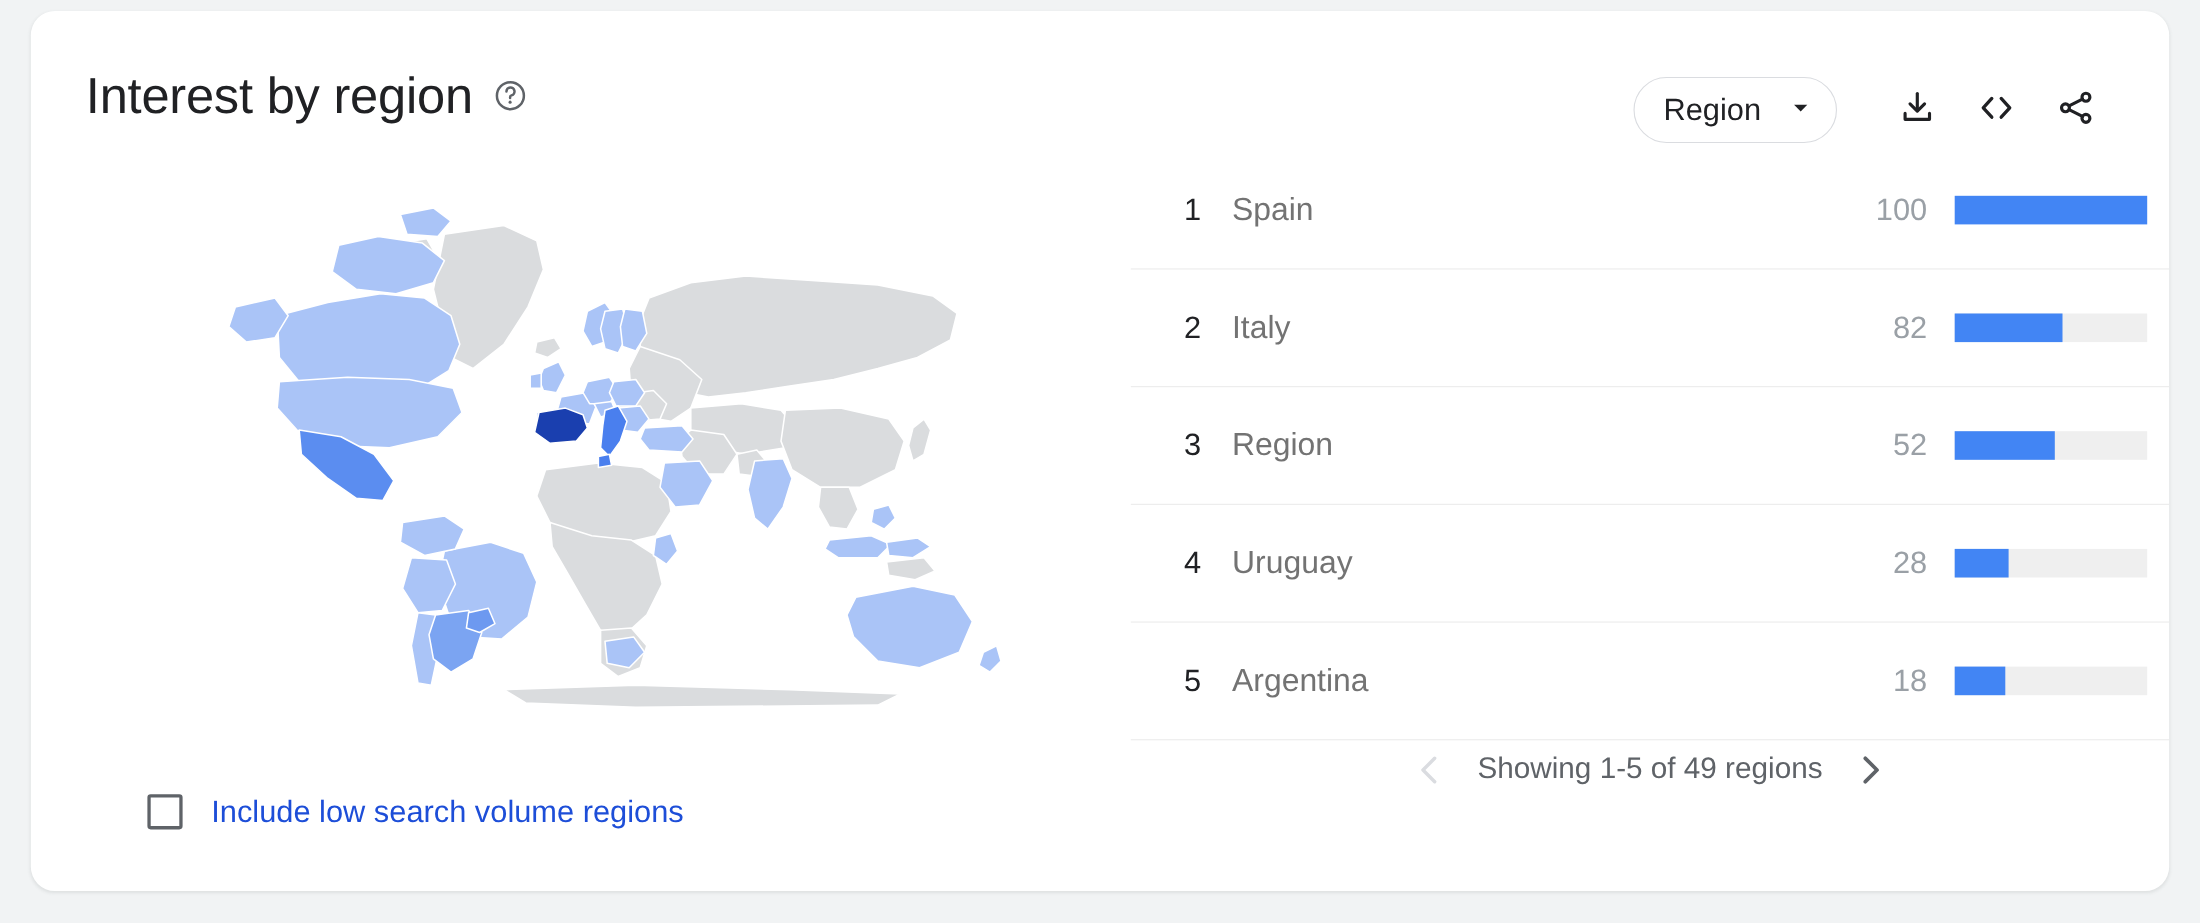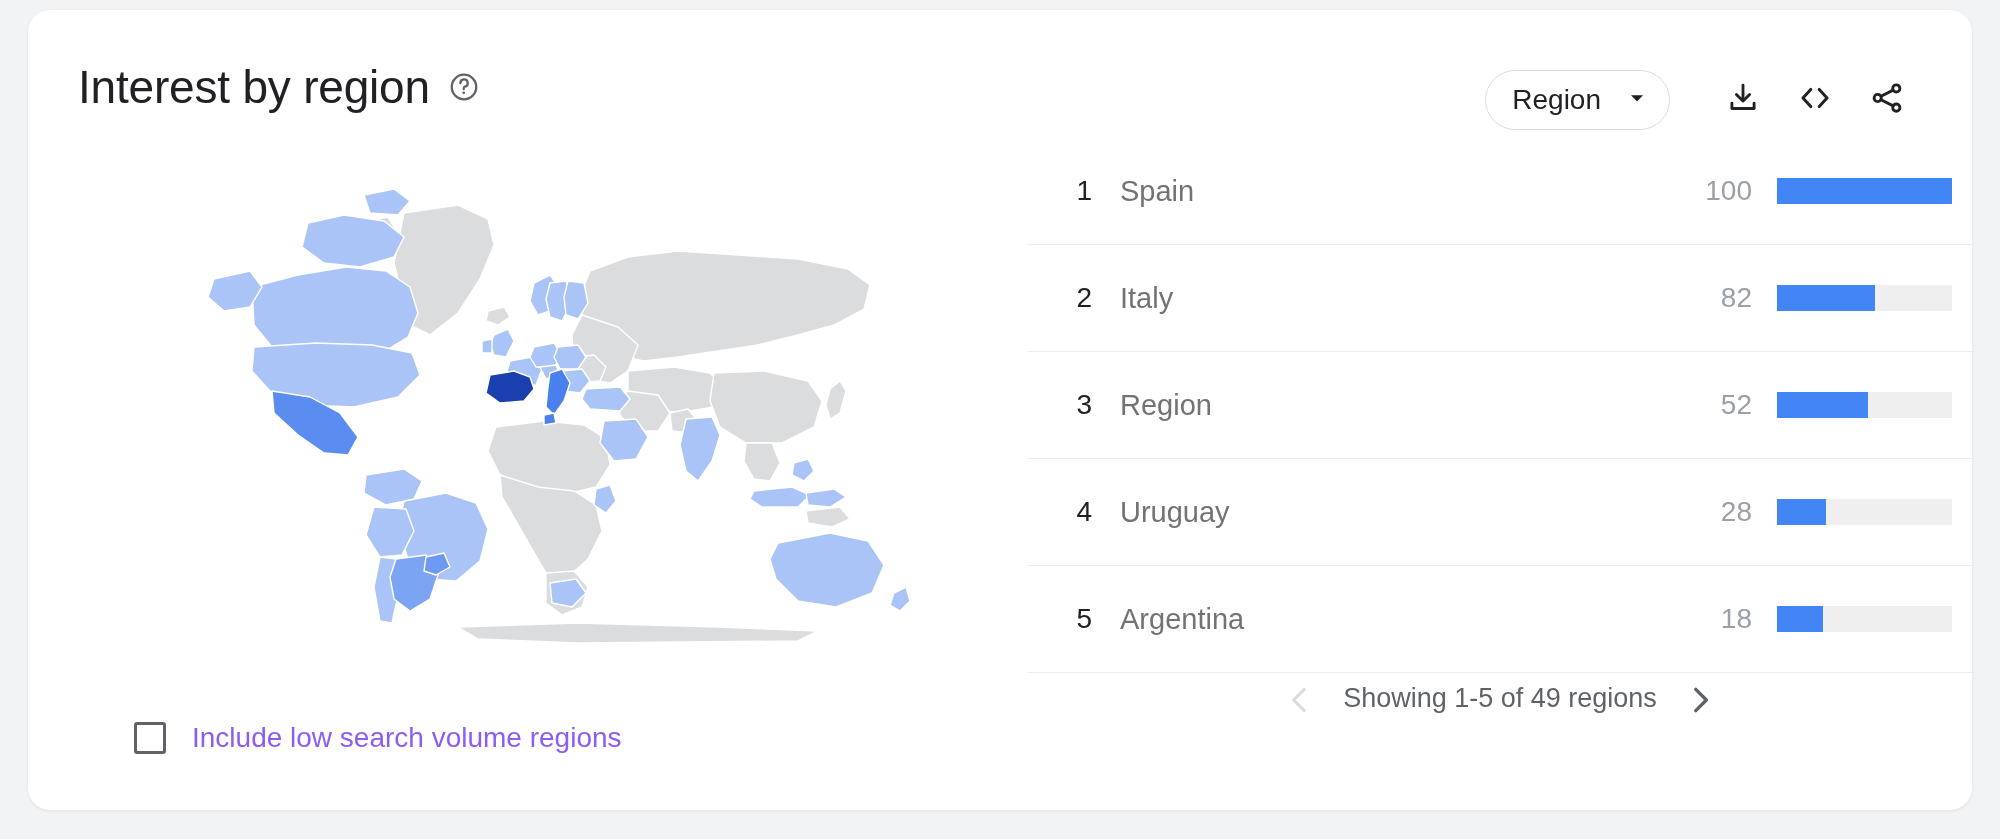--- a/index.html
+++ b/index.html
@@ -58,21 +58,21 @@
   #map-svg { position: absolute; left: 130px; top: 45px; width: 760px; height: 470px; }
   
   #checkbox-row {
     position: absolute; left: 106px; top: 712px;
     display: flex; align-items: center; gap: 26px; cursor: pointer;
   }
   #checkbox-box {
     width: 32px; height: 32px; border: 3px solid #5f6368;
     border-radius: 3px; background: #fff;
   }
-  #checkbox-label { font-size: 28px; color: #8b5cf6; white-space: nowrap; }
+  #checkbox-label { font-size: 28px; color: #1d4ed8; white-space: nowrap; }
   
   #list-pane {
     position: absolute; left: 1000px; top: 128px;
     width: 944px;
   }
   .row {
     position: relative; height: 107px;
     display: flex; align-items: center;
     border-bottom: 1px solid #ececec;
   }

